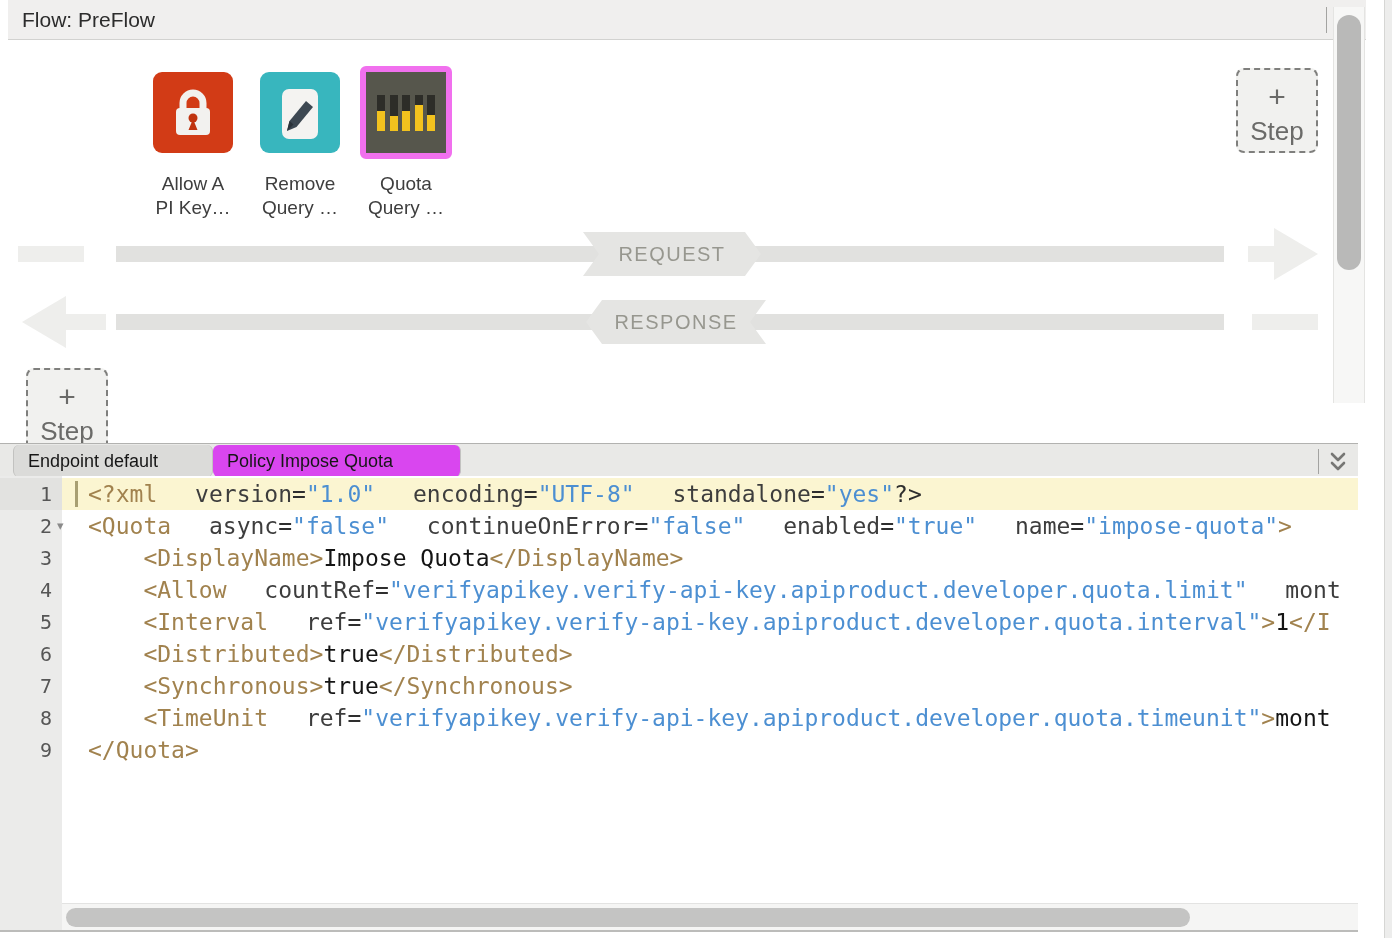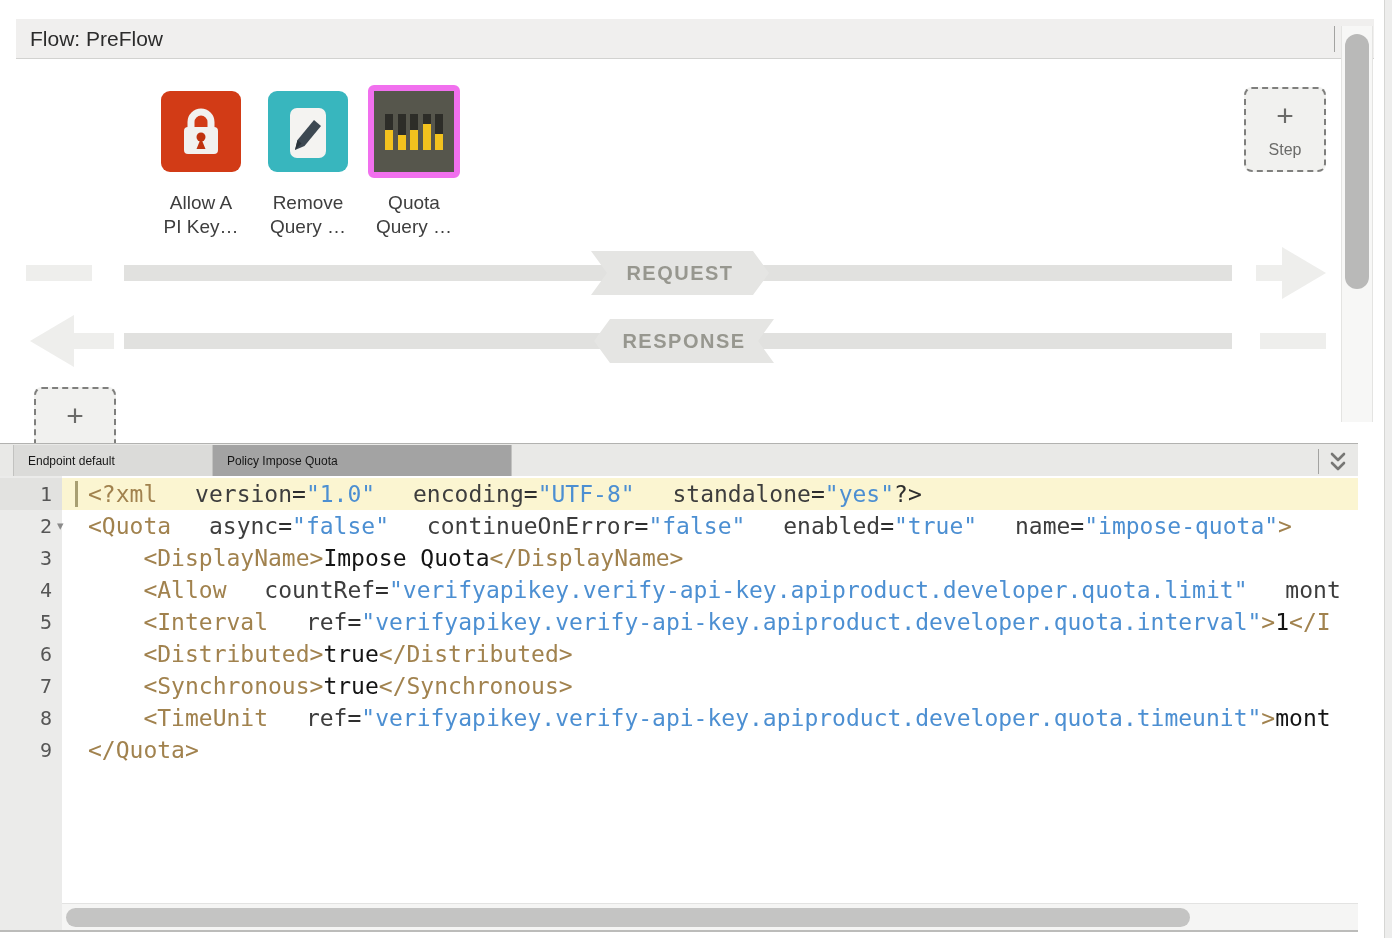--- a/index.html
+++ b/index.html
@@ -3,21 +3,21 @@
 <meta charset="utf-8">
 <style>
   html,body{margin:0;padding:0;background:#fff;}
   .screen{position:relative;width:1392px;height:938px;background:#fff;overflow:hidden;
           font-family:"Liberation Sans",sans-serif;-webkit-font-smoothing:antialiased;}
 
   
   .right-edge{position:absolute;left:1384px;top:0;width:8px;height:938px;background:#ededec;border-left:1px solid #d6d6d4;}
 
   
-  .flow-panel{position:absolute;left:16px;top:0;width:1358px;height:443px;background:#fff;overflow:hidden;margin-top:19px;}
+  .flow-panel{position:absolute;left:8px;top:0;width:1358px;height:443px;background:#fff;overflow:hidden;}
   .flow-header{position:absolute;left:0;top:0;right:0;height:39px;background:#f0efee;border-bottom:1px solid #d2d2d0;}
   .flow-title{position:absolute;left:14px;top:0;line-height:39px;font-size:21px;color:#2c2c2c;}
   .hdr-sep{position:absolute;left:1318px;top:7px;width:1px;height:26px;background:#a3a3a1;}
   .hdr-chevrons{position:absolute;left:1327px;top:8px;width:22px;height:24px;cursor:pointer;}
   .flow-canvas{position:absolute;left:0;top:40px;right:0;bottom:0;background:#fff;}
 
   
   .policy{position:absolute;top:32px;width:80px;height:81px;border-radius:9px;cursor:pointer;}
   .policy svg{display:block;margin:14px auto 0;}
   .policy.p1{left:145px;background:#d23b16;}
@@ -26,54 +26,54 @@
   .bars{position:absolute;left:11px;top:23px;width:58px;height:36px;display:flex;justify-content:space-between;}
   .bars .bar{position:relative;width:8px;height:36px;background:#2d2d28;}
   .bars .bar i{position:absolute;left:0;bottom:0;width:8px;background:#f2c21e;display:block;}
   .policy-label{position:absolute;top:132px;width:130px;text-align:center;font-size:19px;line-height:24px;color:#3e3e3e;}
   .policy-label.l1{left:120px;} .policy-label.l2{left:227px;} .policy-label.l3{left:333px;}
 
   
   .step-btn{position:absolute;width:82px;height:85px;background:#f1f1ef;border:2px dashed #7f7f7d;border-radius:8px;
             text-align:center;color:#6b6b69;cursor:pointer;box-sizing:border-box;}
   .step-btn .plus{font-size:30px;line-height:30px;margin-top:12px;}
-  .step-btn .lbl{font-size:16px;line-height:22px;margin-top:8px;}
+  .step-btn .lbl{font-size:26px;line-height:22px;margin-top:8px;}
   .step-top{left:1228px;top:28px;}
   .step-bottom{left:18px;top:328px;}   
 
   
   .fbar{position:absolute;height:16px;background:#e1e1df;}
   .fbar.light{background:#eeeeec;}
   .req-seg-l{left:10px;top:206px;width:66px;}
   .req-bar{left:108px;top:206px;width:1108px;}
   .req-stem-r{left:1240px;top:206px;width:30px;}
   .req-head{position:absolute;left:1266px;top:188px;width:0;height:0;
             border-left:44px solid #eeeeec;border-top:26px solid transparent;border-bottom:26px solid transparent;}
   .resp-head{position:absolute;left:14px;top:256px;width:0;height:0;
             border-right:44px solid #eeeeec;border-top:26px solid transparent;border-bottom:26px solid transparent;}
   .resp-stem-l{left:54px;top:274px;width:44px;}
   .resp-bar{left:108px;top:274px;width:1108px;}
   .resp-seg-r{left:1244px;top:274px;width:66px;}
-  .ribbon{position:absolute;height:44px;background:#e5e5e3;color:#97978f;font-size:20px;font-weight:bold;
+  .ribbon{position:absolute;height:44px;background:#e5e5e3;color:#97978f;font-size:20px;font-weight:normal;
           letter-spacing:1.5px;text-align:center;line-height:44px;}
   .ribbon.req{left:575px;top:192px;width:178px;
      clip-path:polygon(0 0,calc(100% - 16px) 0,100% 50%,calc(100% - 16px) 100%,0 100%,16px 50%);}
   .ribbon.resp{left:578px;top:260px;width:180px;
      clip-path:polygon(16px 0,100% 0,calc(100% - 16px) 50%,100% 100%,16px 100%,0 50%);}
 
   
   .v-track{position:absolute;left:1325px;top:7px;width:32px;height:396px;background:#f7f7f6;
            border-left:1px solid #e4e4e2;border-right:1px solid #e4e4e2;box-sizing:border-box;}
   .v-thumb{position:absolute;left:3px;top:8px;width:24px;height:255px;background:#b9b9b8;border-radius:12px;cursor:pointer;}
 
   
   .tab-bar{position:absolute;left:0;top:443px;width:1358px;height:33px;background:#e9e9e7;border-top:1px solid #b2b2b0;box-sizing:content-box;}
-  .tab{position:absolute;top:1px;height:32px;line-height:32px;font-size:12px;color:#161616;padding:0 14px;box-sizing:border-box;cursor:pointer;}
+  .tab{position:absolute;top:1px;height:32px;line-height:32px;font-size:18px;color:#161616;padding:0 14px;box-sizing:border-box;cursor:pointer;border-radius:6px;}
   .tab.t1{left:13px;width:200px;background:#dbdbd9;border-left:1px solid #c2c2c0;border-right:1px solid #c2c2c0;}
-  .tab.t2{left:213px;width:299px;background:#a3a3a3;border-right:1px solid #c2c2c0;}
+  .tab.t2{left:213px;width:248px;background:#d946ef;border-right:1px solid #c2c2c0;}
   .tab-sep{position:absolute;left:1318px;top:5px;width:1px;height:25px;background:#a3a3a1;}
   .tab-chevrons{position:absolute;left:1327px;top:5px;width:22px;height:24px;cursor:pointer;}
 
   
   .code-panel{position:absolute;left:0;top:476px;width:1358px;height:454px;background:#fff;border-bottom:2px solid #bcbcba;overflow:hidden;}
   .gutter-bg{position:absolute;left:0;top:0;width:62px;height:454px;background:#ebebea;}
   .code-lines{position:absolute;left:0;top:2px;right:0;}
   .code-line{position:relative;height:32px;}
   .code-line.hl .line-bg{position:absolute;left:62px;right:0;top:0;bottom:0;background:#fbf5d1;}
   .gutter-cell{position:absolute;left:0;top:0;width:62px;height:32px;text-align:right;padding-right:10px;box-sizing:border-box;

